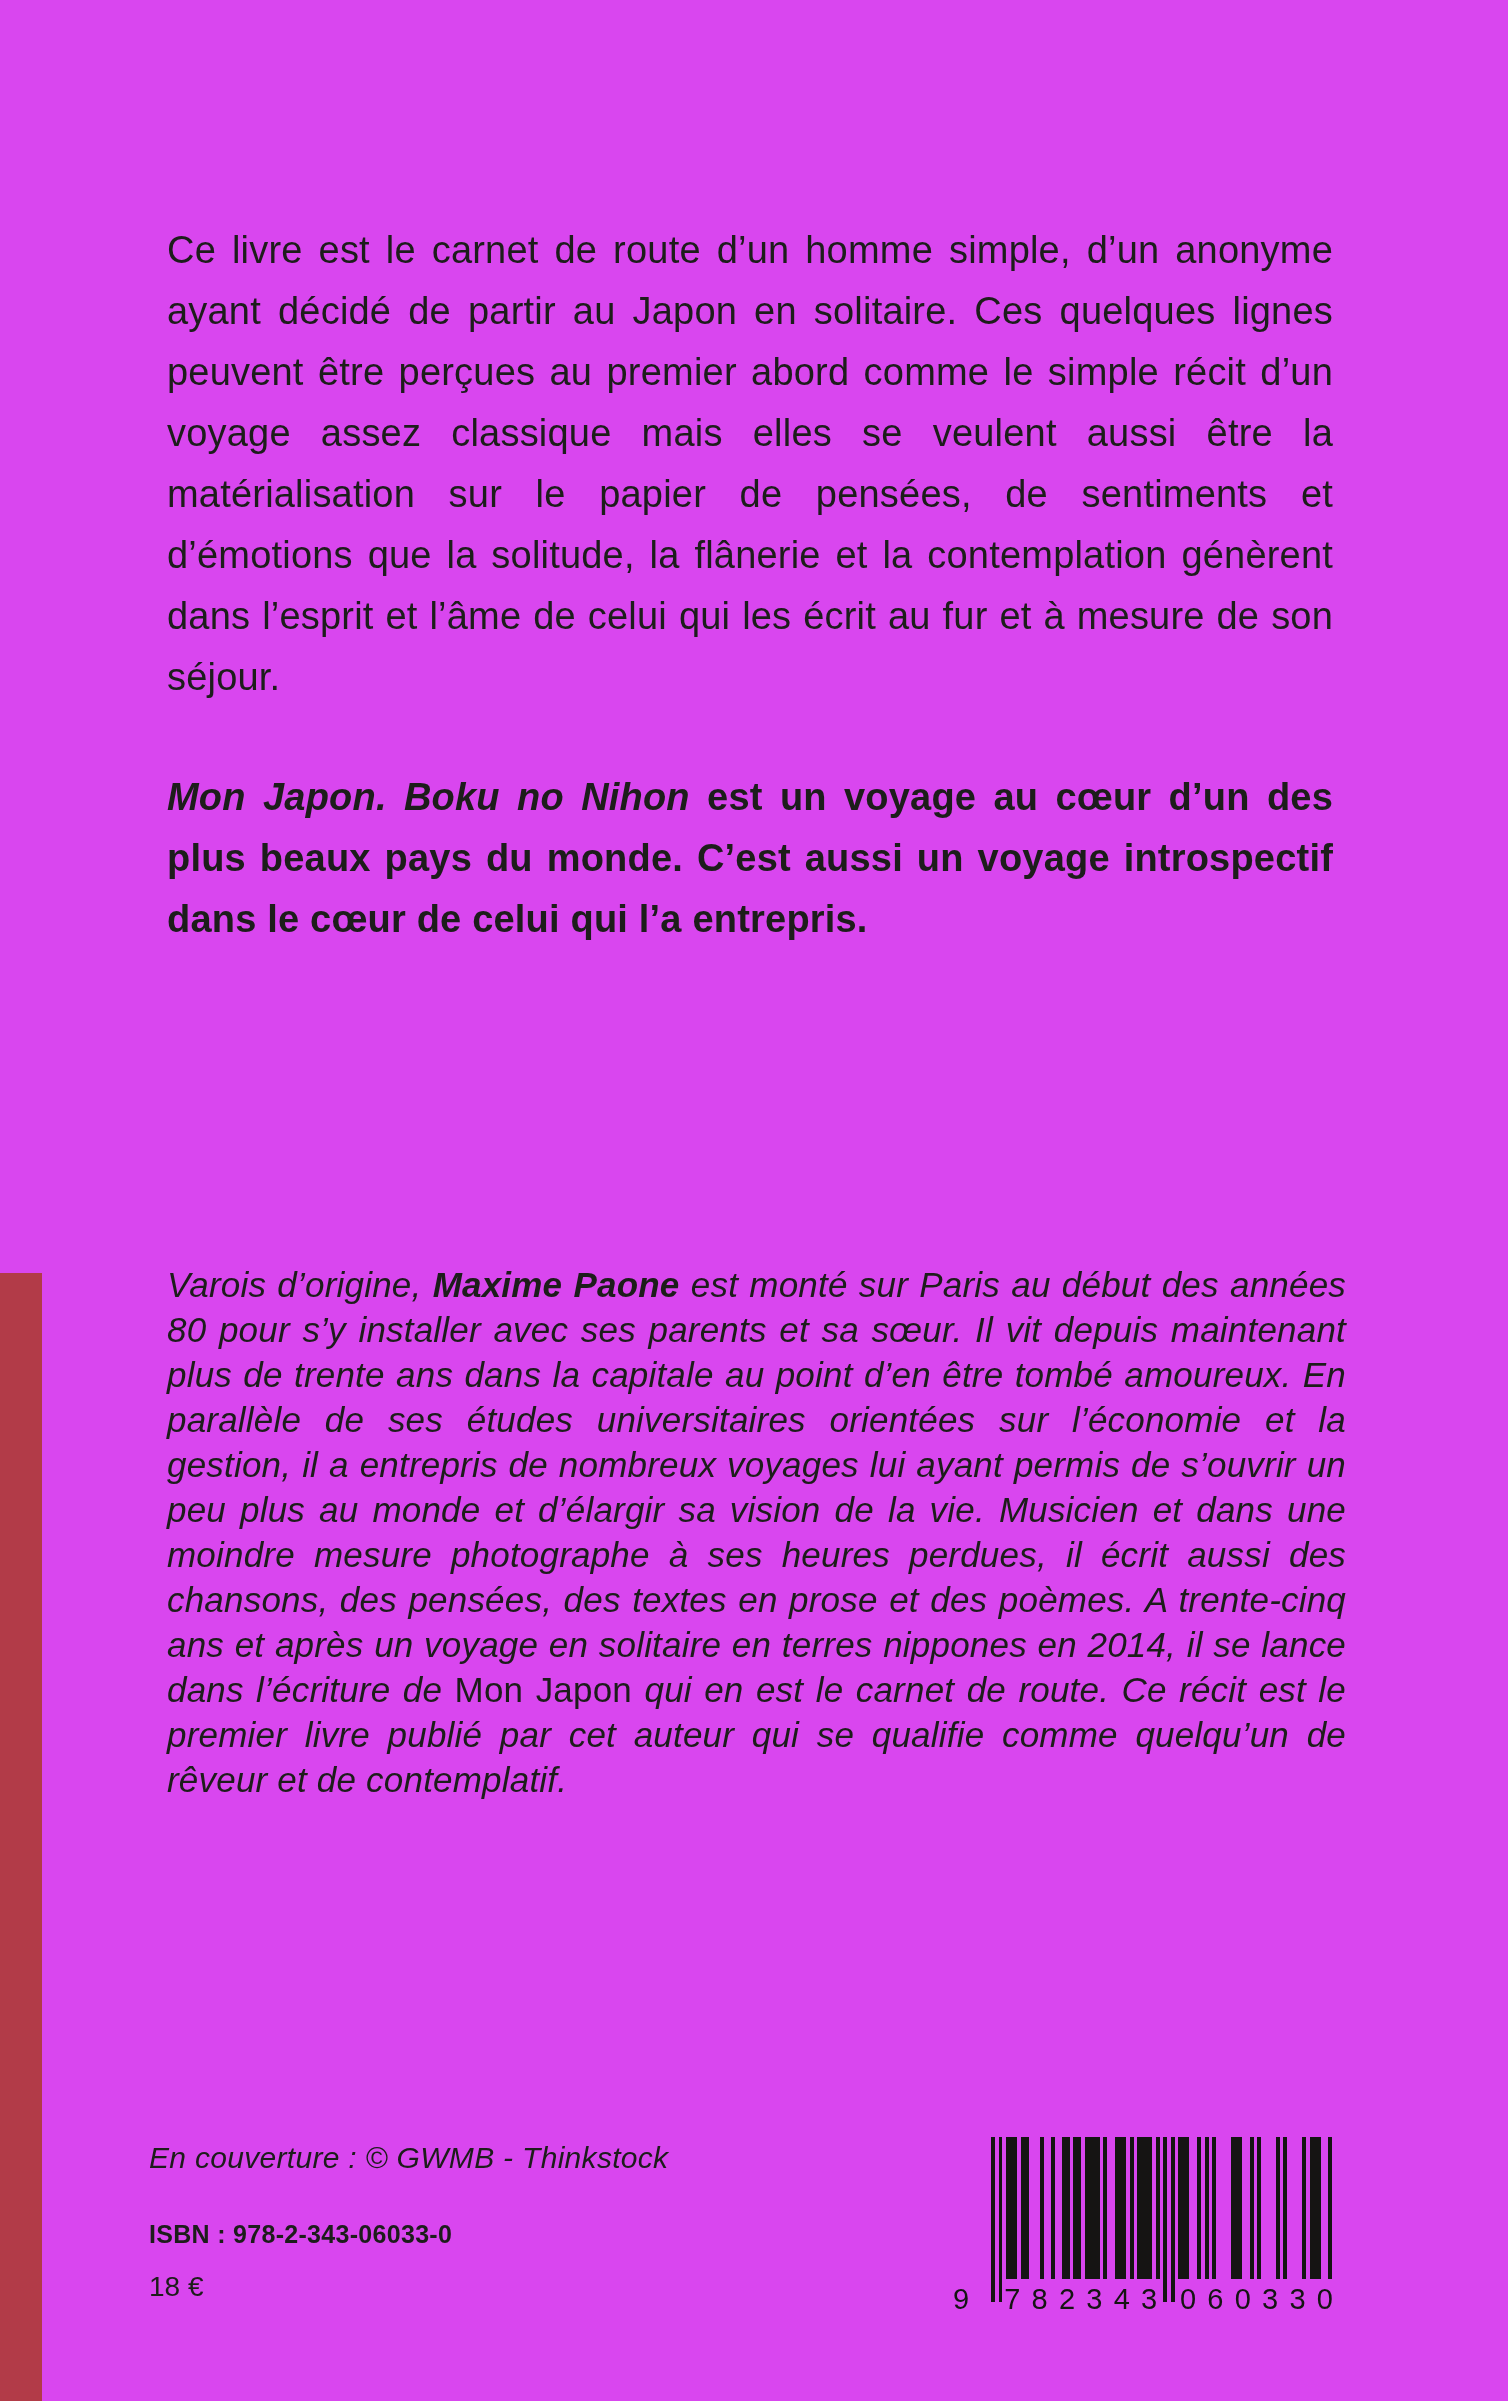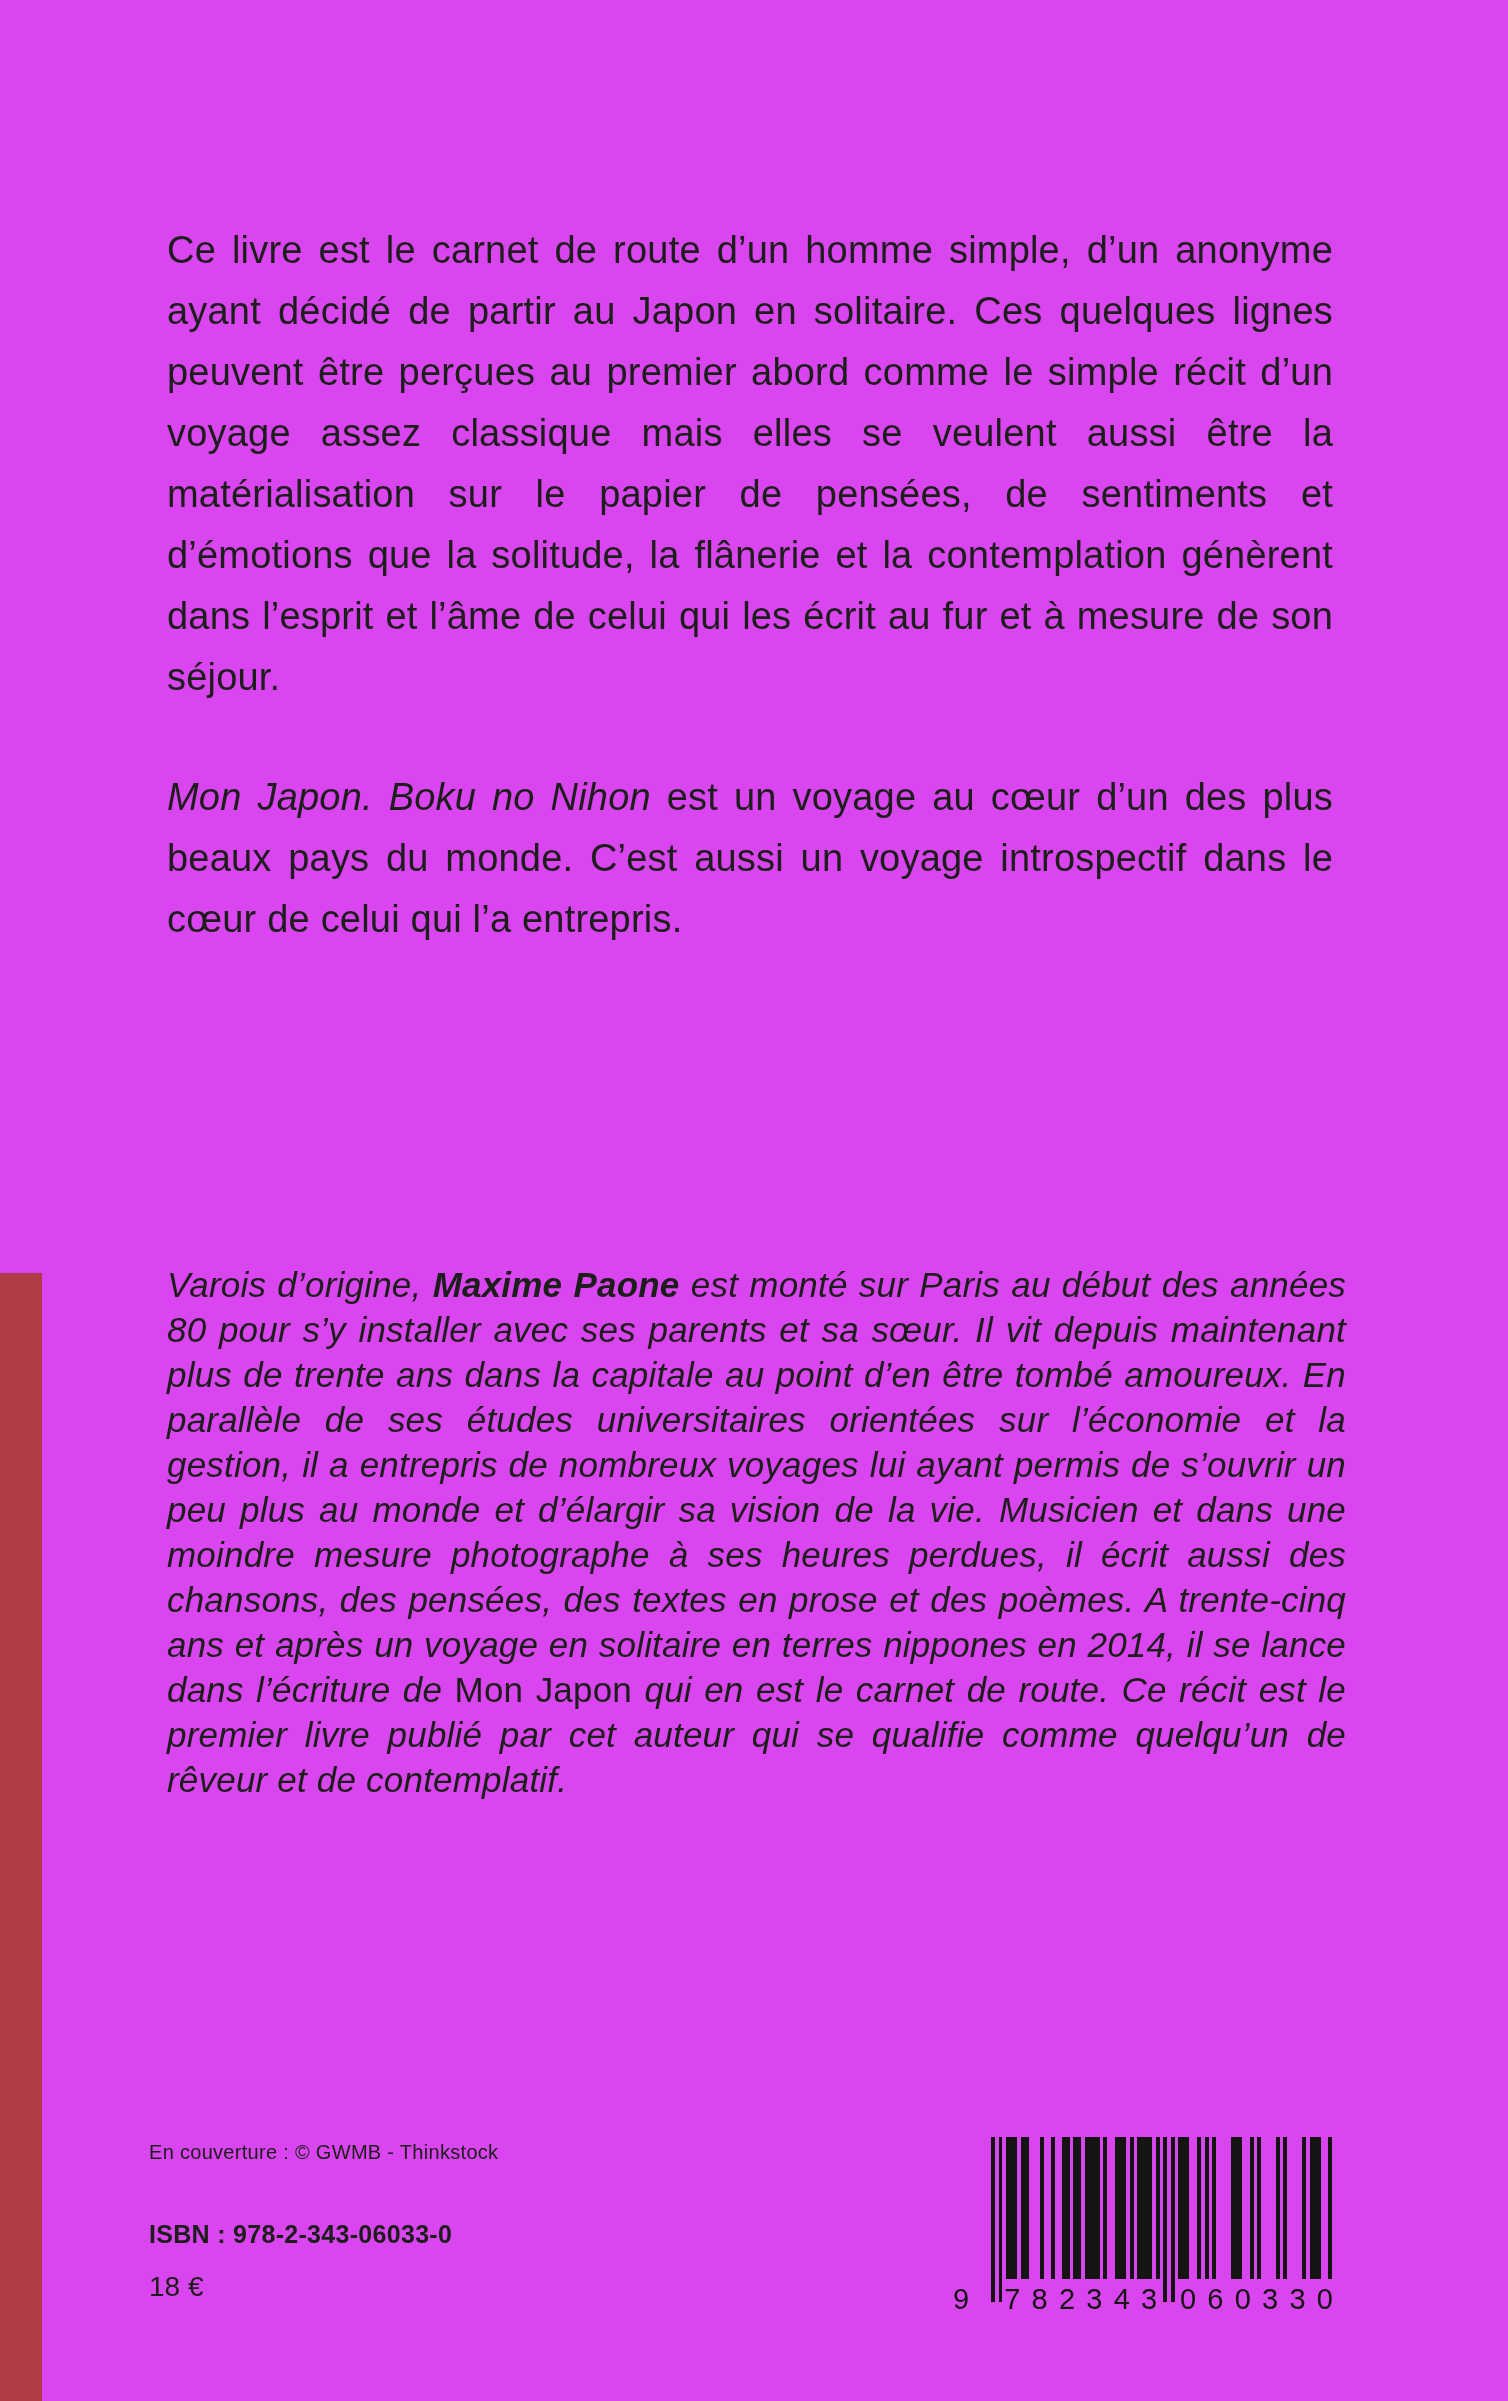--- a/index.html
+++ b/index.html
@@ -24,41 +24,42 @@
     position: absolute;
     left: 167px;
     top: 220px;
     width: 1166px;
     font-size: 38px;
     line-height: 61px;
     letter-spacing: 0.2px;
     text-align: justify;
   }
   .synopsis p { margin: 0; }
-  .synopsis p + p { margin-top: 59px; }
+  .synopsis p + p { margin-top: 59px; font-weight: bold; }
   .book-title-italic { font-style: italic; }
   .author-bio {
     position: absolute;
     left: 167px;
     top: 1262px;
     width: 1179px;
     font-size: 35px;
     line-height: 45px;
     font-style: italic;
     text-align: justify;
     letter-spacing: 0.2px;
   }
   .author-name { font-weight: bold; }
   .upright { font-style: normal; }
   .cover-credit {
     position: absolute;
     left: 149px;
     top: 2141px;
-    font-size: 20px;
+    font-size: 30px;
     letter-spacing: 0.3px;
+    font-style: italic;
   }
   .isbn-line {
     position: absolute;
     left: 149px;
     top: 2220px;
     font-size: 25px;
     letter-spacing: 0.3px;
     font-weight: bold;
   }
   .price-line {

